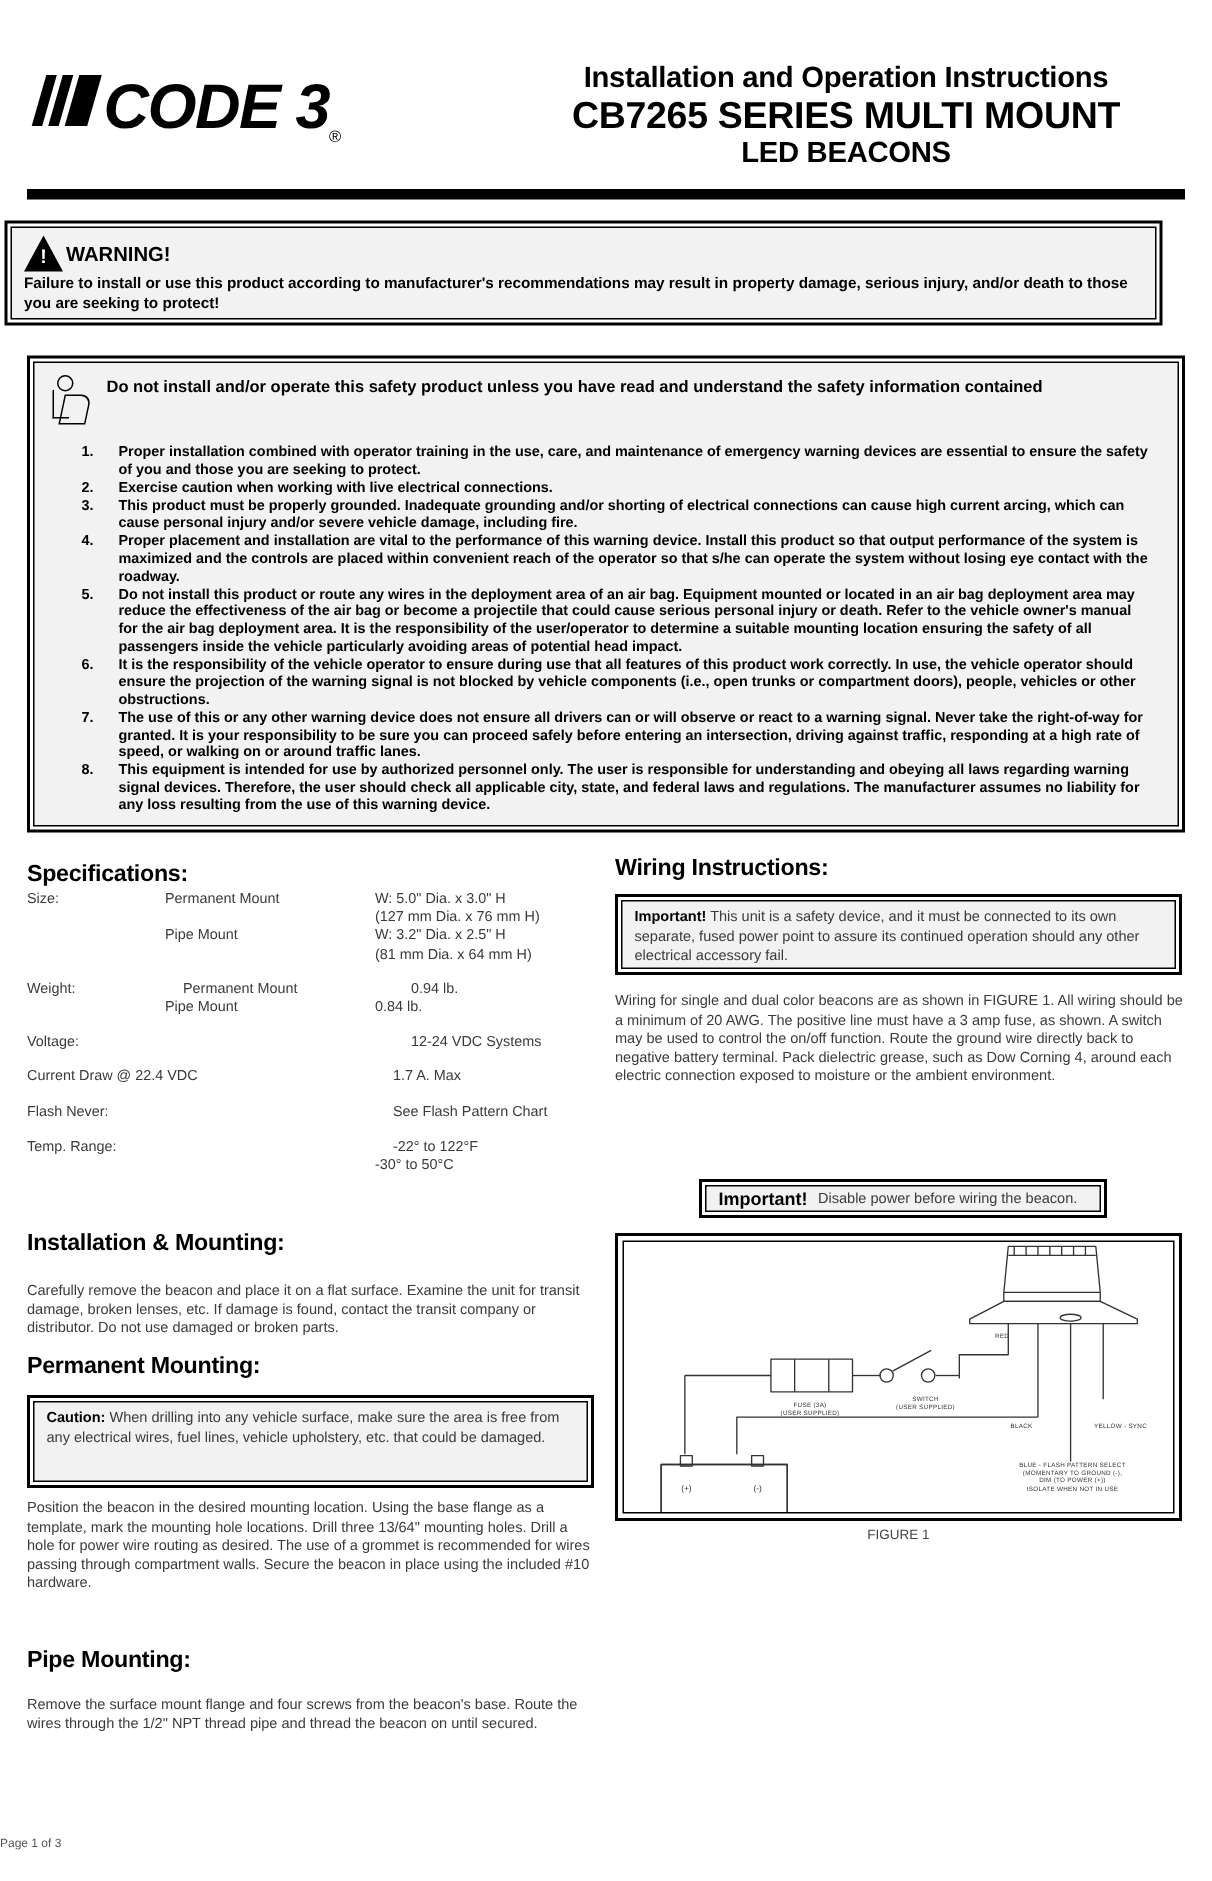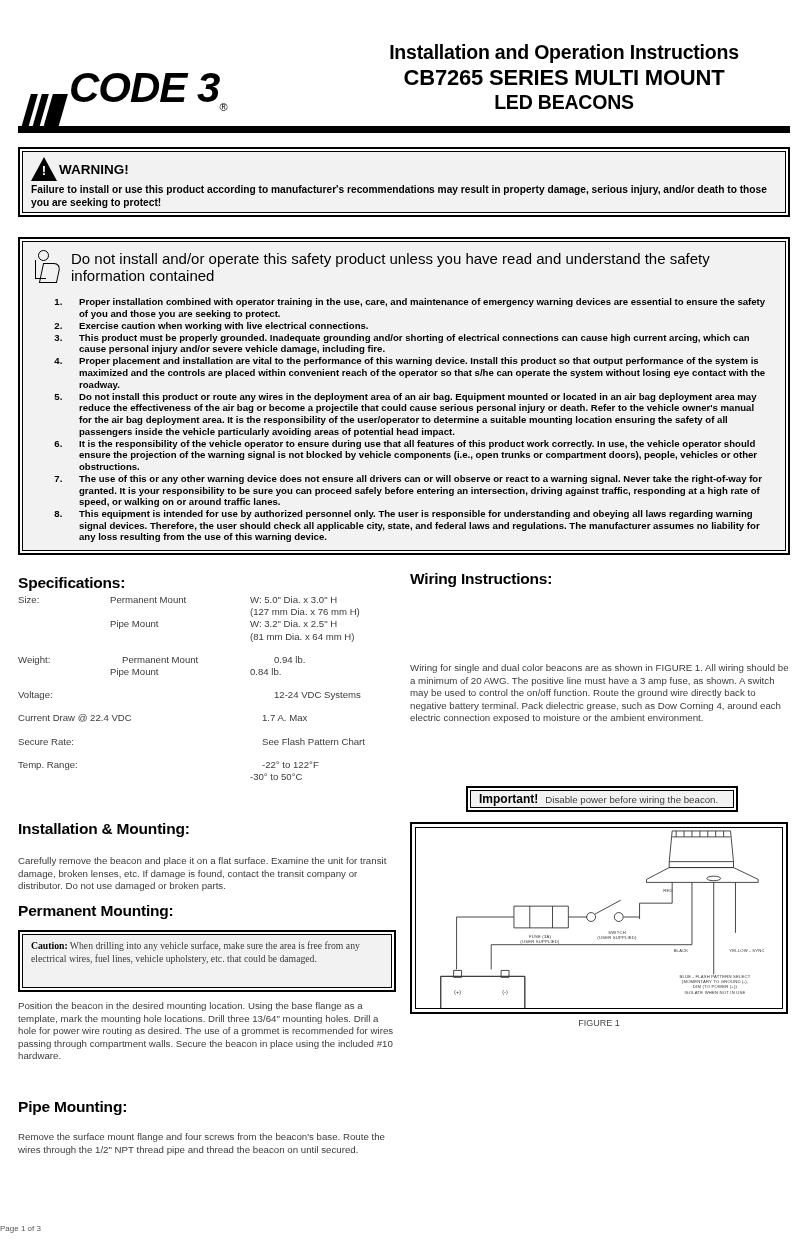--- a/index.html
+++ b/index.html
@@ -25,22 +25,21 @@
     left: 0; top: 34px;
     width: 808px;
     height: 96px;
   }
   .logo {
     position: absolute;
     left: 26px; top: 16px;
     width: 300px;
     height: 54px;
     display: flex;
-    align-items: flex-end;
-    margin-top: 24px;
+    align-items: flex-start;
   }
   .logo-bars {
     display: flex;
     align-items: center;
     height: 34px;
     margin-right: 2px;
   }
   .logo-bars i {
     display: block;
     width: 7px;
@@ -69,21 +68,21 @@
     position: absolute;
     left: 330px; top: 6px;
     width: 468px;
     text-align: center;
     font-weight: bold;
     font-size: 19px;
     line-height: 25px;
     letter-spacing: -0.2px;
   }
   .header-titles .l1 { font-size: 19.5px; }
-  .header-titles .l2 { font-size: 22px; }
+  .header-titles .l2 { font-size: 25px; }
   .header-titles .l3 { font-size: 19.5px; }
   .header-rule {
     position: absolute;
     left: 18px; top: 126px;
     width: 772px;
     height: 7px;
     background: #000;
   }
 
   
@@ -98,21 +97,21 @@
     border: 1px solid #000;
     background: #f2f2f2;
     box-sizing: border-box;
     width: 100%;
     height: 100%;
     padding: 5px 8px;
   }
 
   
   #warning-box {
-    left: 18px; top: 147px;
+    left: 3px; top: 147px;
     width: 772px; height: 70px;
   }
   .warn-head {
     display: flex;
     align-items: center;
     font-weight: bold;
     font-size: 13.5px;
     margin-bottom: 2px;
   }
   .tri-icon {
@@ -173,22 +172,22 @@
   }
   .read-icon .sheet {
     position: absolute;
     left: 10px; top: 14px;
     width: 16px; height: 18px;
     border: 1.4px solid #000;
     transform: skewX(-12deg);
     border-radius: 0 7px 0 0;
   }
   .safety-head-text {
-    font-weight: normal;
-    font-size: 15px;
+    font-weight: bold;
+    font-size: 11px;
     line-height: 17px;
     padding-top: 3px;
   }
   ol.safety-list {
     margin: 4px;
     padding: 0 6px 0 30px;
     font-size: 9.6px;
     line-height: 11.6px;
     font-weight: bold;
   }
@@ -232,21 +231,21 @@
     position: absolute;
     font-size: 9.7px;
     line-height: 12.6px;
     color: #3a3a3a;
     width: 380px;
   }
   #install-par { left: 18px; top: 855px; }
   #perm-head   { left: 18px; top: 902px; }
   #caution-box {
     left: 18px; top: 930px;
-    width: 378px; height: 62px; font-family: Liberation Serif, serif;
+    width: 378px; height: 62px;
   }
   #caution-box > .inner { padding: 5px 8px; }
   .caution-text {
     font-size: 9.7px;
     line-height: 12.8px;
     color: #3a3a3a;
   }
   .caution-text b { color: #000; }
   #position-par { left: 18px; top: 1000px; }
   #pipe-head    { left: 18px; top: 1098px; }
@@ -424,21 +423,21 @@
     <div class="spec-row gap">
       <span class="spec-c1">Voltage:</span>
       <span class="spec-c2"></span>
       <span class="spec-c3">12-24 VDC Systems</span>
     </div>
     <div class="spec-row gap">
       <span class="spec-c1" style="width:232px;flex:0 0 232px">Current Draw @ 22.4 VDC</span>
       <span class="spec-c3">1.7 A. Max</span>
     </div>
     <div class="spec-row gap">
-      <span class="spec-c1" style="width:232px;flex:0 0 232px">Secure Rate:</span>
+      <span class="spec-c1" style="width:232px;flex:0 0 232px">Flash Never:</span>
       <span class="spec-c3">See Flash Pattern Chart</span>
     </div>
     <div class="spec-row gap">
       <span class="spec-c1" style="width:232px;flex:0 0 232px">Temp. Range:</span>
       <span class="spec-c3">-22° to 122°F</span>
     </div>
     <div class="spec-row">
       <span class="spec-c1" style="width:232px;flex:0 0 232px"></span>
       <span class="spec-c3">-30° to 50°C</span>
     </div>
@@ -455,20 +454,25 @@
     </div>
   </div>
 
   <div class="body-par" id="position-par">Position the beacon in the desired mounting location. Using the base flange as a template, mark the mounting hole locations. Drill three 13/64" mounting holes. Drill a hole for power wire routing as desired. The use of a grommet is recommended for wires passing through compartment walls. Secure the beacon in place using the included #10 hardware.</div>
 
   <div class="sec-head" id="pipe-head">Pipe Mounting:</div>
   <div class="body-par" id="pipe-par">Remove the surface mount flange and four screws from the beacon's base. Route the wires through the 1/2" NPT thread pipe and thread the beacon on until secured.</div>
 
   <div class="sec-head" id="wiring-head">Wiring Instructions:</div>
 
+  <div class="dblbox" id="important1-box">
+    <div class="inner">
+      <div class="imp-text"><b>Important!</b><span>  This unit is a safety device, and it must be connected to its own separate, fused power point to assure its continued operation should any other electrical accessory fail.</span></div>
+    </div>
+  </div>
 
   <div class="body-par" id="wiring-par">Wiring for single and dual color beacons are as shown in FIGURE 1. All wiring should be a minimum of 20 AWG. The positive line must have a 3 amp fuse, as shown. A switch may be used to control the on/off function. Route the ground wire directly back to negative battery terminal. Pack dielectric grease, such as Dow Corning 4, around each electric connection exposed  to moisture or the ambient environment.</div>
 
   <div class="dblbox" id="important2-box">
     <div class="inner">
       <span class="imp-lbl">Important!</span>
       <span class="imp-body">Disable power before wiring the beacon.</span>
     </div>
   </div>
 

